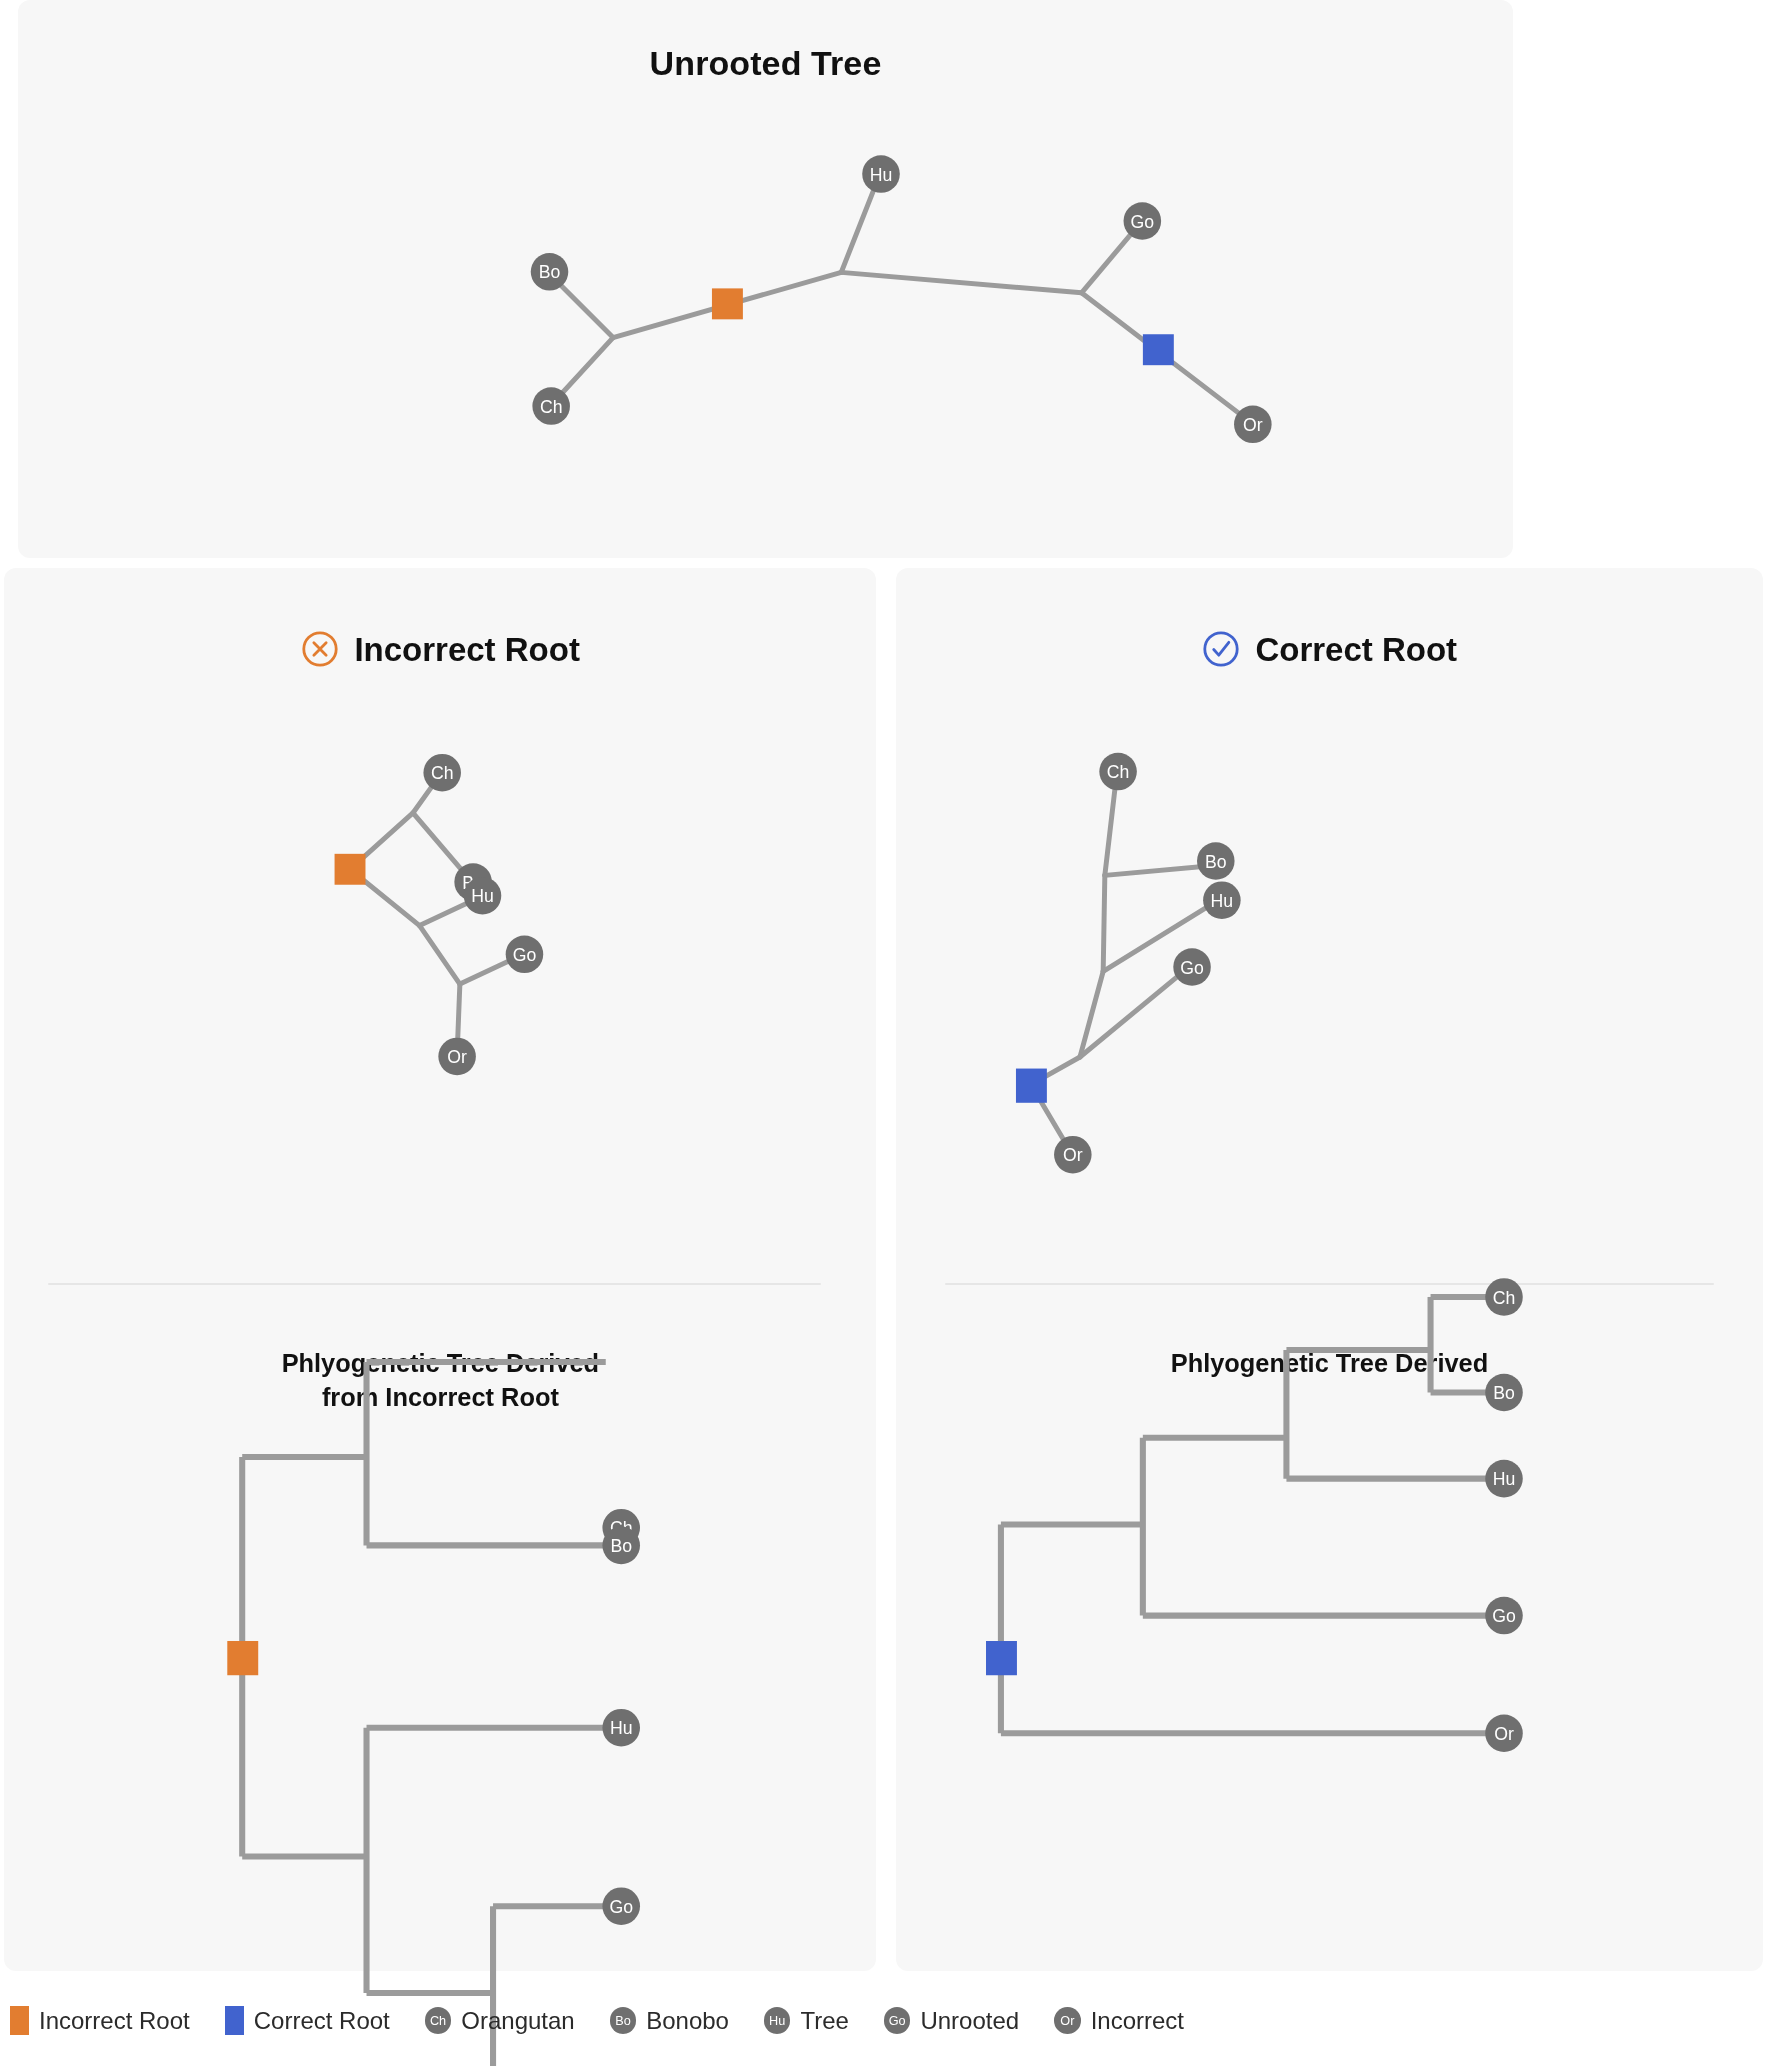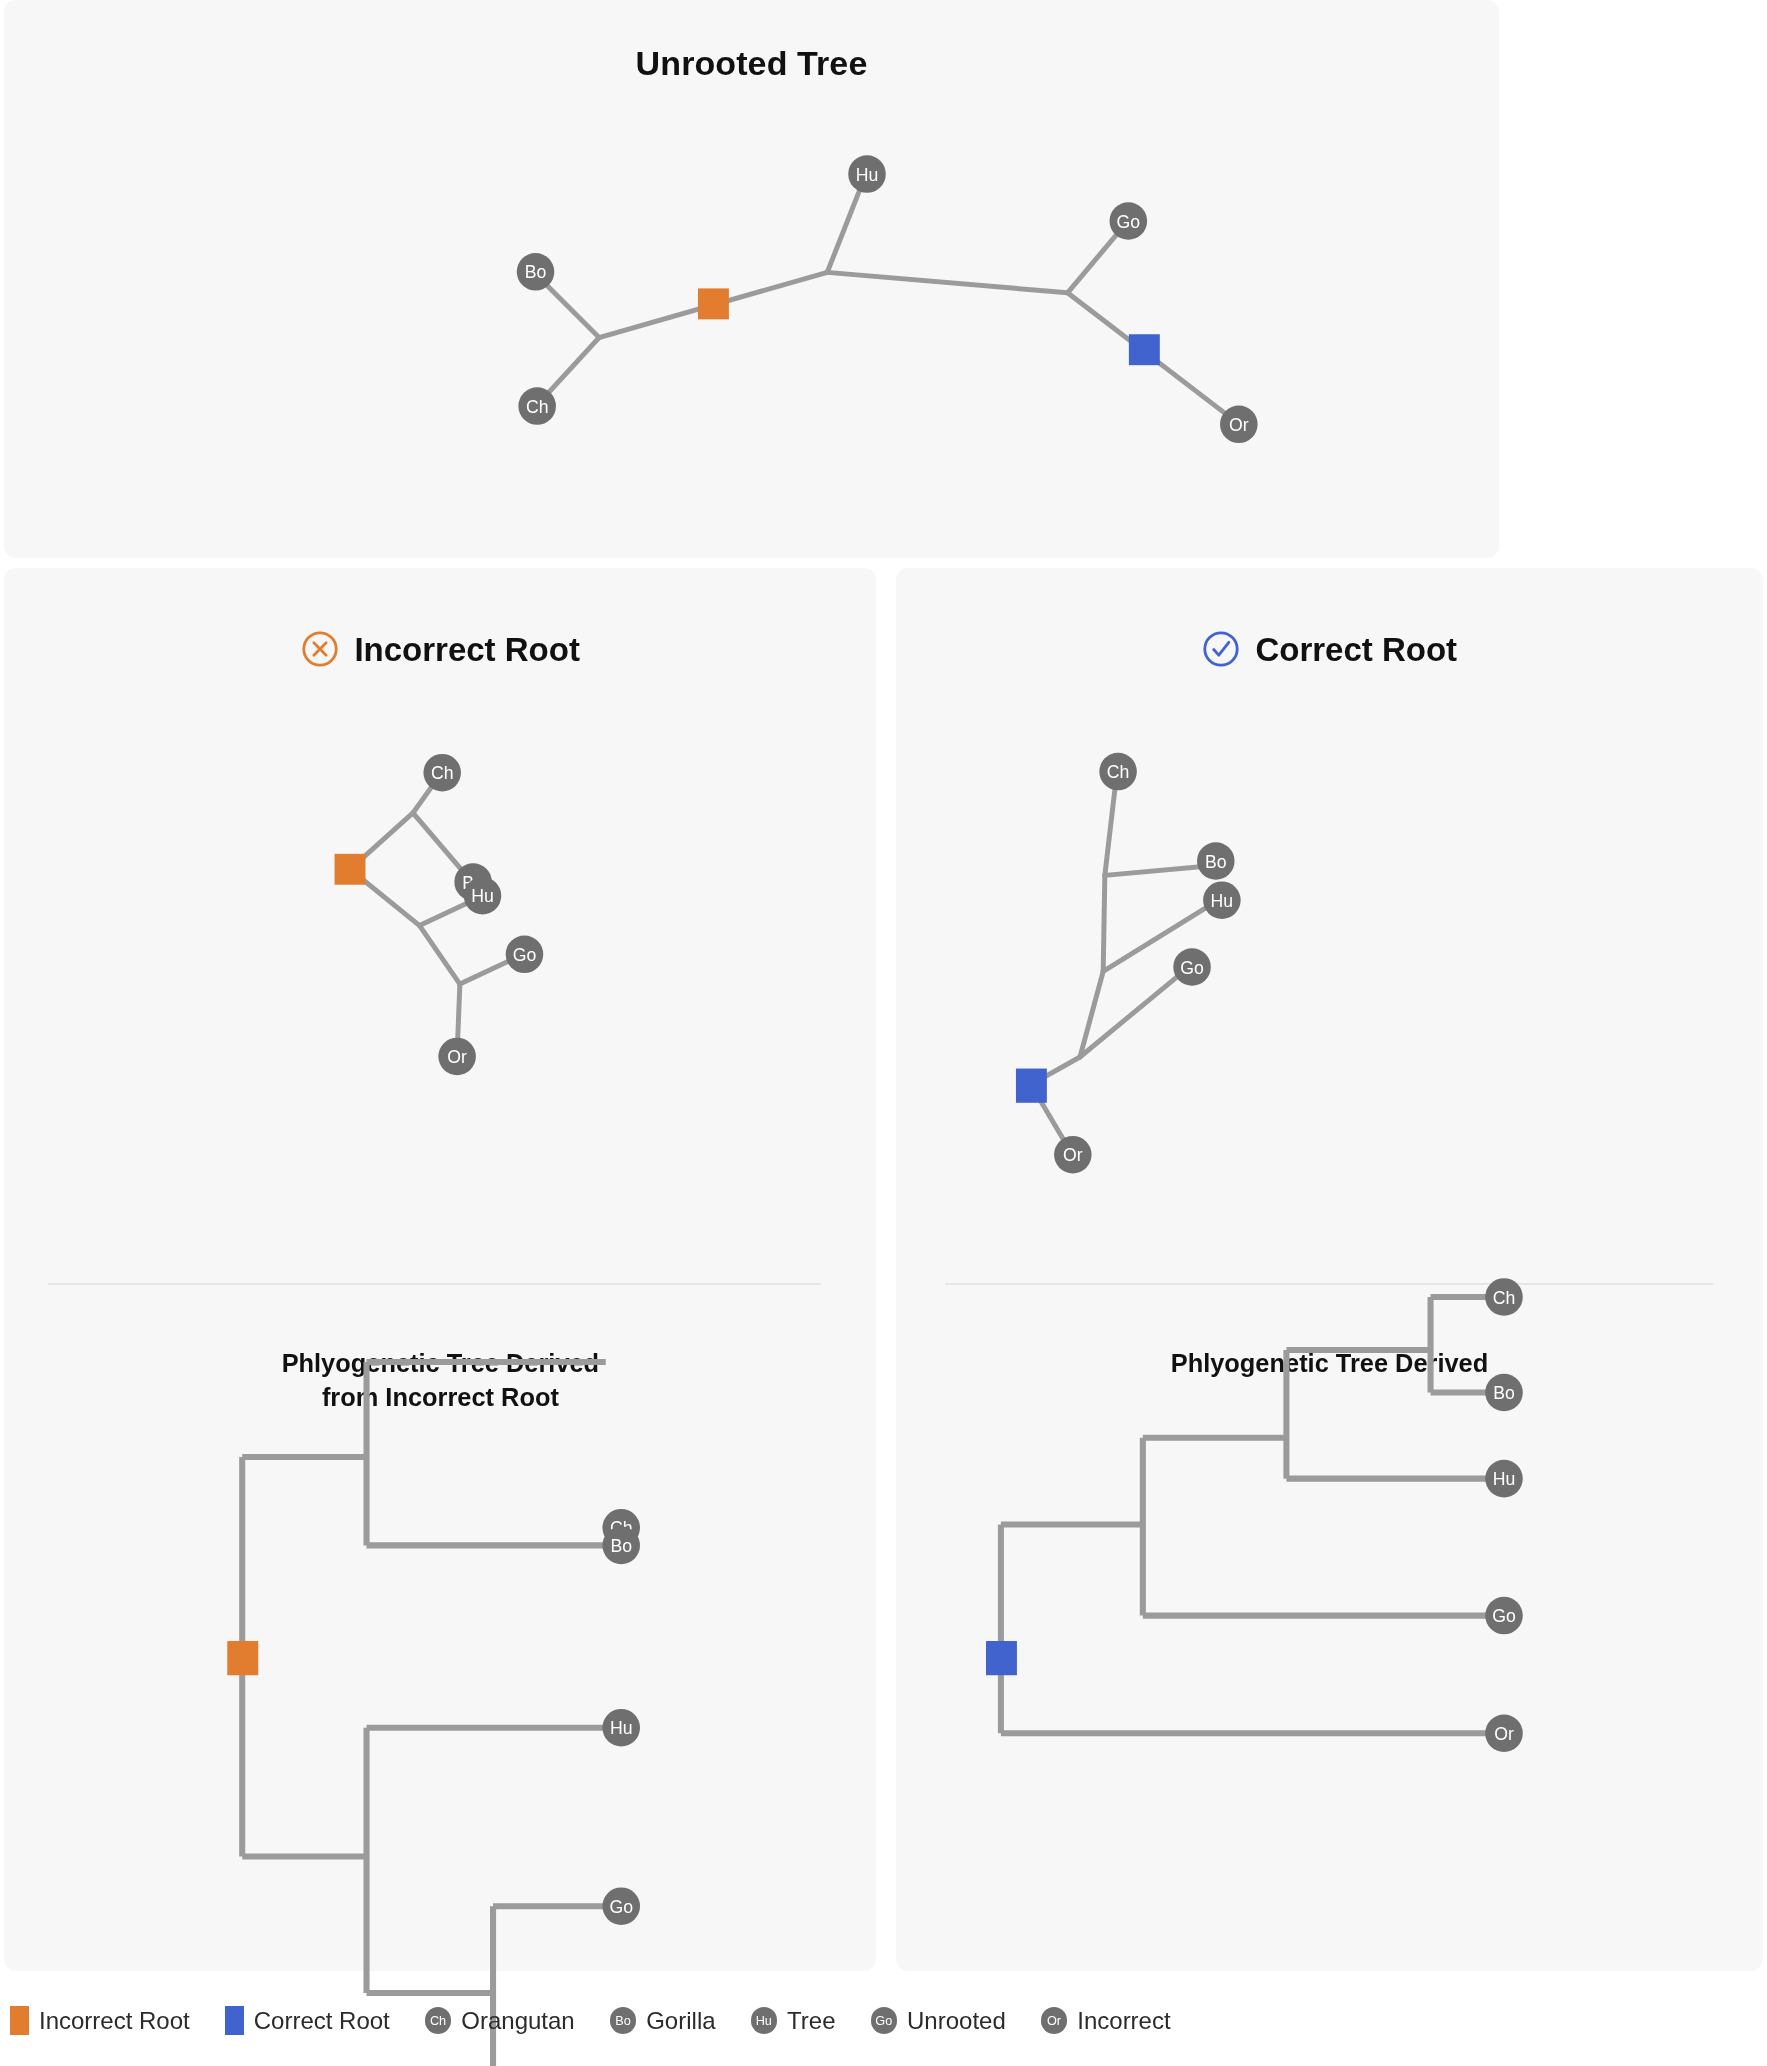--- a/index.html
+++ b/index.html
@@ -16,21 +16,21 @@
     overflow: hidden;
   }
 
   .card {
     position: absolute;
     background: #f7f7f7;
     border-radius: 12px;
   }
 
   #card-unrooted {
-    left: 4px;
+    left: 18px;
     top: 0px;
     width: 1479px;
     height: 558px;
     padding-left: 16px;
   }
 
   #card-incorrect {
     left: 4.4px;
     top: 568px;
     width: 872px;
@@ -434,21 +434,21 @@
   <div class="legend-item gap-lg">
     <span class="legend-swatch" style="background:#4163CE;"></span>
     <span>Correct Root</span>
   </div>
   <div class="legend-item gap-lg">
     <span class="legend-dot">Ch</span>
     <span>Orangutan</span>
   </div>
   <div class="legend-item gap-lg">
     <span class="legend-dot">Bo</span>
-    <span>Gorilla</span>
+    <span>Bonobo</span>
   </div>
   <div class="legend-item gap-lg">
     <span class="legend-dot">Hu</span>
     <span>Tree</span>
   </div>
   <div class="legend-item gap-lg">
     <span class="legend-dot">Go</span>
     <span>Unrooted</span>
   </div>
   <div class="legend-item gap-lg">

